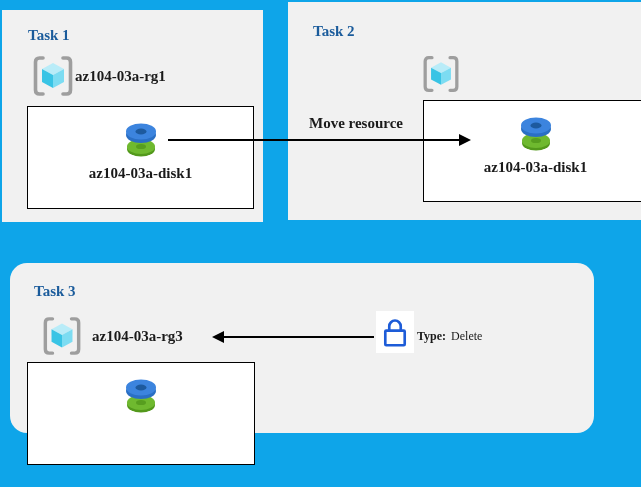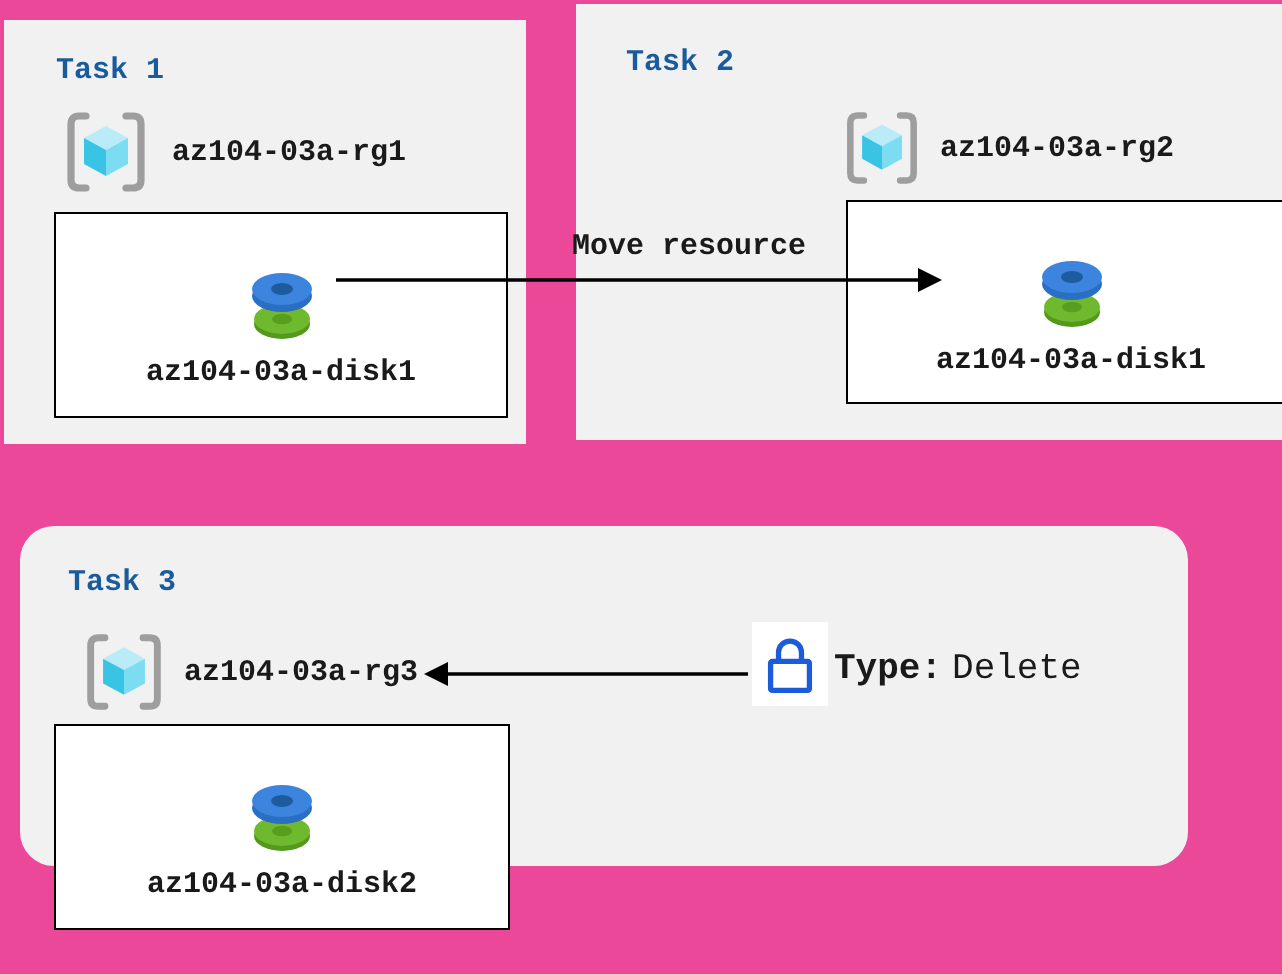--- a/index.html
+++ b/index.html
@@ -1,59 +1,59 @@
 <!DOCTYPE html>
 <html style="--panel-gray: #f1f1f1; --title-blue: #1a5b9b; --text: #1a1a1a; --lock-blue: #1d5cd8; --arrow-black: #000000; --disk-blue-top: #3c84de; --disk-blue-hole: #1d5a9e; --disk-green-top: #6fb92f; --disk-green-side: #53991c; --cube-top: #b9ecf8; --cube-left: #39c4e5; --cube-right: #7cdcf2; --bracket-gray: #9e9e9e;"><head>
 <meta charset="utf-8">
 <style>
   html,body{margin:0;padding:0;background:#ffffff;}
   .canvas{
-    position:relative;width:641px;height:487px;background:#ec4899;
-    font-family:Liberation Mono, monospace;color:#1a1a1a;overflow:hidden;
+    position:relative;width:641px;height:487px;background:#0ea5e9;
+    font-family:Liberation Serif, serif;color:#1a1a1a;overflow:hidden;
   }
   .panel{position:absolute;background:var(--panel-gray,#f1f1f1);}
   #panel-task1{left:2px;top:10px;width:261px;height:212px;}
   #panel-task2{left:272px;top:2px;width:363px;height:218px;margin-left:16px;}
   #panel-task3{left:10px;top:263px;width:584px;height:170px;border-radius:17px;}
   .task-title{
     position:absolute;font-size:15px;font-weight:bold;color:var(--title-blue,#1a5b9b);
     white-space:nowrap;
   }
   #panel-task1 .task-title{left:26px;top:5px;}
   #panel-task2 .task-title{left:25px;top:9px;}
   #panel-task3 .task-title{left:24px;top:8px;}
   .rg-row{position:absolute;display:flex;align-items:center;}
-  #panel-task1 .rg-row{left:30px;top:45px;gap:12px;}
+  #panel-task1 .rg-row{left:30px;top:45px;gap:1px;}
   #panel-task2 .rg-row{left:134px;top:53px;gap:10px;}
   #panel-task3 .rg-row{left:32px;top:53px;gap:10px;}
   .rg-label,.disk-label,.move-label,.lock-name{
     font-size:15px;font-weight:bold;color:#1a1a1a;white-space:nowrap;
   }
   .resource-box{
     position:absolute;background:#ffffff;border:1.5px solid #000000;
     display:flex;flex-direction:column;align-items:center;box-sizing:border-box;
-    padding-top:24px;
+    padding-top:11px;
   }
   #panel-task1 .resource-box{left:25px;top:96px;width:227px;height:103px;}
   #panel-task2 .resource-box{left:135px;top:98px;width:225px;height:102px;}
   #panel-task3 .resource-box{left:17px;top:99px;width:228px;height:103px;}
   .disk-label{margin-top:7px;}
   .move-label{
     position:absolute;left:263px;top:115px;width:140px;text-align:right;
   }
   .arrow-overlay{
     position:absolute;left:0;top:0;width:641px;height:487px;pointer-events:none;
   }
   .lock-badge{
     position:absolute;left:366px;top:48px;width:38px;height:42px;background:#ffffff;
     display:flex;align-items:center;justify-content:center;
   }
   .lock-text{position:absolute;left:407px;top:62px;line-height:20px;}
   .lock-name{display:block;}
-  .lock-type{font-size:18px;white-space:nowrap;}
+  .lock-type{font-size:12px;white-space:nowrap;}
   .lock-type .t-label{font-weight:bold;}
   .lock-type .t-value{font-weight:normal;margin-left:5px;}
 </style>
 </head>
 <body>
 
 <div class="canvas">
 
   <section class="panel" id="panel-task1">
     <h2 class="task-title">Task 1</h2>
@@ -83,21 +83,20 @@
   <section class="panel" id="panel-task2">
     <h2 class="task-title">Task 2</h2>
     <div class="rg-row">
       <svg width="38" height="38" viewBox="0 0 42 42">
         <path d="M11 3 H7.5 Q3.5 3 3.5 7 V35 Q3.5 39 7.5 39 H11" fill="none" stroke="#9e9e9e" stroke-width="3.6" stroke-linecap="round"></path>
         <path d="M31 3 H34.5 Q38.5 3 38.5 7 V35 Q38.5 39 34.5 39 H31" fill="none" stroke="#9e9e9e" stroke-width="3.6" stroke-linecap="round"></path>
         <polygon points="21,8 32,14 21,20 10,14" fill="#b9ecf8"></polygon>
         <polygon points="10,14 21,20 21,33 10,27" fill="#39c4e5"></polygon>
         <polygon points="21,20 32,14 32,27 21,33" fill="#7cdcf2"></polygon>
       </svg>
-      <span class="rg-label">az104-03a-rg2</span>
     </div>
     <div class="resource-box">
       <svg width="36" height="40" viewBox="0 0 36 40">
         <ellipse cx="18" cy="31" rx="14" ry="7.5" fill="#53991c"></ellipse>
         <ellipse cx="18" cy="28.5" rx="14" ry="7.5" fill="#6fb92f"></ellipse>
         <ellipse cx="18" cy="28.5" rx="5" ry="2.6" fill="#579e1f"></ellipse>
         <ellipse cx="18" cy="17" rx="15" ry="8" fill="#2a6fc4"></ellipse>
         <ellipse cx="18" cy="13.5" rx="15" ry="8" fill="#3c84de"></ellipse>
         <ellipse cx="18" cy="13.5" rx="5.5" ry="3" fill="#1d5a9e"></ellipse>
       </svg>
@@ -119,21 +118,20 @@
     </div>
     <div class="resource-box">
       <svg width="36" height="40" viewBox="0 0 36 40">
         <ellipse cx="18" cy="31" rx="14" ry="7.5" fill="#53991c"></ellipse>
         <ellipse cx="18" cy="28.5" rx="14" ry="7.5" fill="#6fb92f"></ellipse>
         <ellipse cx="18" cy="28.5" rx="5" ry="2.6" fill="#579e1f"></ellipse>
         <ellipse cx="18" cy="17" rx="15" ry="8" fill="#2a6fc4"></ellipse>
         <ellipse cx="18" cy="13.5" rx="15" ry="8" fill="#3c84de"></ellipse>
         <ellipse cx="18" cy="13.5" rx="5.5" ry="3" fill="#1d5a9e"></ellipse>
       </svg>
-      <span class="disk-label">az104-03a-disk2</span>
     </div>
 
     <div class="lock-badge">
       <svg width="30" height="36" viewBox="0 0 34 40">
         <path d="M10.5 19 V13.5 A6.5 6.5 0 0 1 23.5 13.5 V19" fill="none" stroke="#1d5cd8" stroke-width="3"></path>
         <rect x="6" y="18.5" width="22" height="16.5" rx="1" fill="#ffffff" stroke="#1d5cd8" stroke-width="3"></rect>
       </svg>
     </div>
     <div class="lock-text">
       <span class="lock-type"><span class="t-label">Type:</span><span class="t-value">Delete</span></span>

